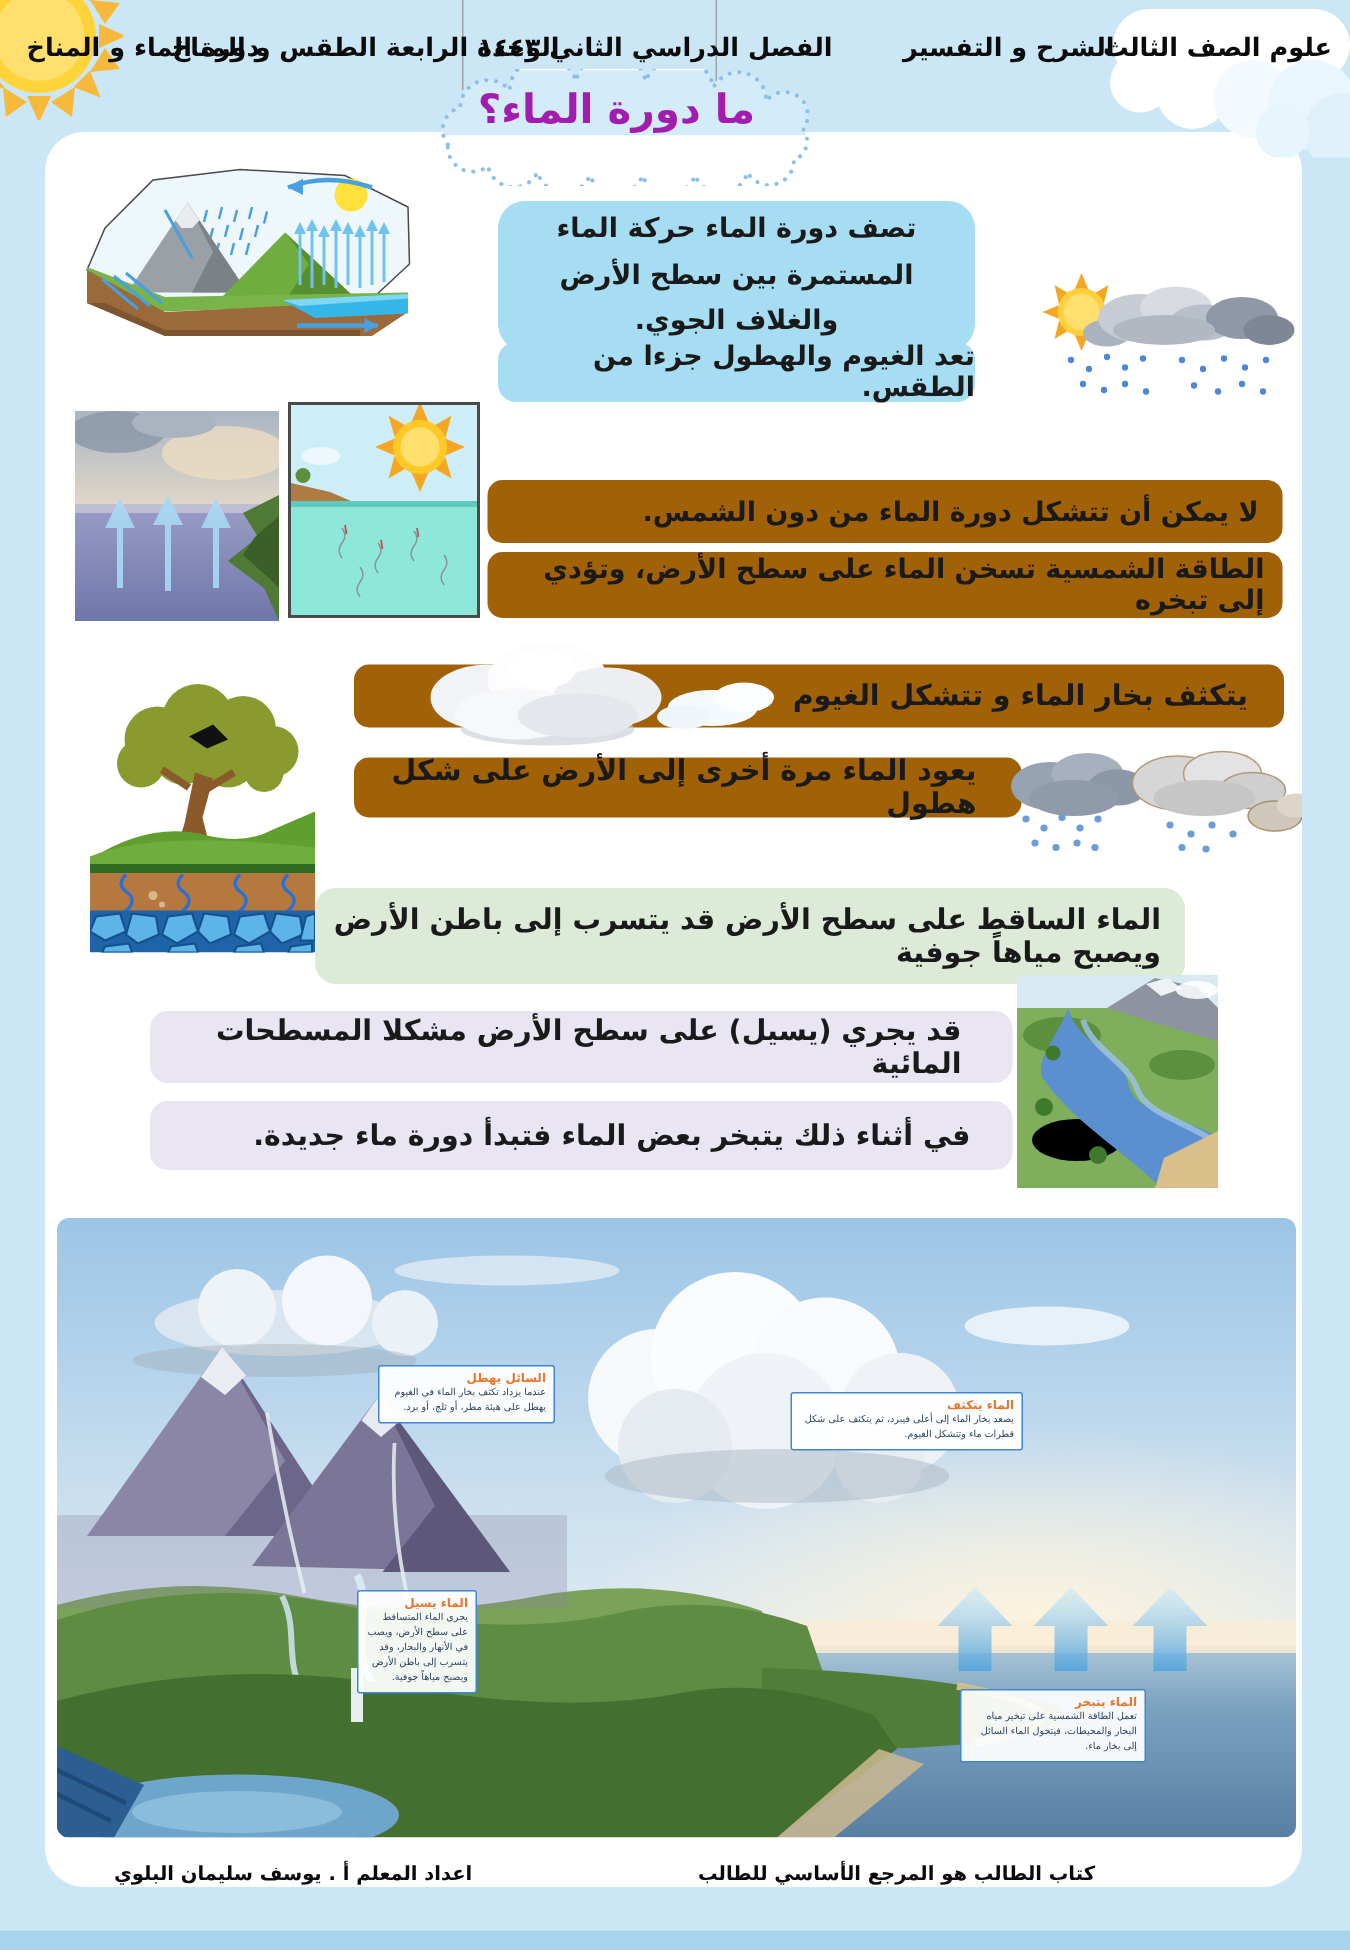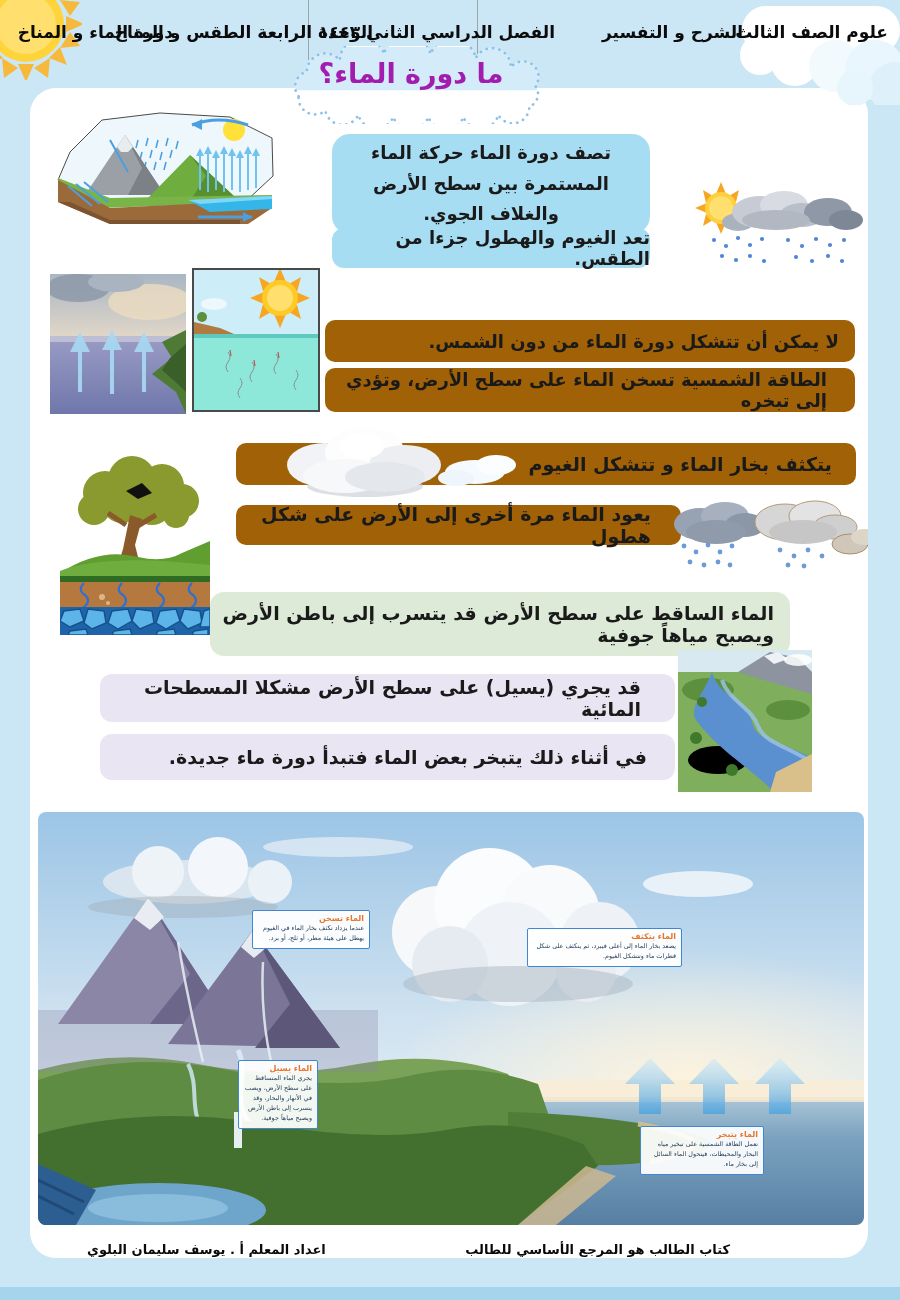--- a/index.html
+++ b/index.html
@@ -16,21 +16,21 @@
   #title-text{left:272px;top:58px;width:278px;text-align:center;font-size:27px;font-weight:bold;color:#a21caf;direction:rtl;}
   
   .stmt{direction:rtl;font-weight:bold;color:#1a1a1a;display:flex;align-items:center;}
   .cyan{background:#a7ddf2;}
   .blue{background:#a16207;}
   .green{background:#dcead7;}
   .lav{background:#e9e5f2;}
   #b1{left:332px;top:134px;width:318px;height:100px;border-radius:18px;font-size:18px;justify-content:center;text-align:center;line-height:1.7;padding:0 14px;box-sizing:border-box;}
   #b2{left:332px;top:228px;width:318px;height:40px;border-radius:12px;font-size:18px;justify-content:center;}
   #b3{left:325px;top:320px;width:530px;height:42px;border-radius:10px;font-size:18px;justify-content:flex-start;padding-right:16px;box-sizing:border-box;}
-  #b4{left:325px;top:368px;width:530px;height:44px;border-radius:10px;font-size:18px;justify-content:flex-start;padding-right:28px;box-sizing:border-box;}
+  #b4{left:325px;top:368px;width:530px;height:44px;border-radius:10px;font-size:18px;justify-content:flex-start;padding-right:12px;box-sizing:border-box;}
   #b5{left:236px;top:443px;width:620px;height:42px;border-radius:10px;font-size:19px;justify-content:flex-start;padding-right:24px;box-sizing:border-box;}
   #b6{left:236px;top:505px;width:445px;height:40px;border-radius:10px;font-size:19px;justify-content:flex-start;padding-right:30px;box-sizing:border-box;}
   #b7{left:210px;top:592px;width:580px;height:64px;border-radius:14px;font-size:19px;justify-content:flex-start;padding-right:16px;box-sizing:border-box;}
   #b8{left:100px;top:674px;width:575px;height:48px;border-radius:12px;font-size:19px;justify-content:flex-start;padding-right:34px;box-sizing:border-box;}
   #b9{left:100px;top:734px;width:575px;height:46px;border-radius:12px;font-size:19px;justify-content:flex-start;padding-right:28px;box-sizing:border-box;}
   
   #landscape-wrap{left:38px;top:812px;width:826px;height:413px;border-radius:8px;overflow:hidden;}
   .fig-label{position:absolute;background:rgba(255,255,255,.93);border:1.6px solid #3f87d2;border-radius:2px;padding:3px 5px 4px 5px;direction:rtl;text-align:right;box-sizing:border-box;}
   .fig-label .t{color:#e8762c;font-weight:bold;font-size:8px;display:block;margin-bottom:1px;}
   .fig-label .b{color:#27415f;font-size:6.4px;line-height:1.55;display:block;}
@@ -456,33 +456,33 @@
       <polygon points="480,413 548,354 578,364 518,413" fill="#cdb990" opacity=".85"></polygon>
       <g fill="url(#larw)" opacity=".92">
         <polygon points="587,272 612,246 637,272 623,272 623,302 601,302 601,272"></polygon>
         <polygon points="651,272 676,246 701,272 687,272 687,302 665,302 665,272"></polygon>
         <polygon points="717,272 742,246 767,272 753,272 753,302 731,302 731,272"></polygon>
       </g>
     </svg>
   </div>
 
   <div class="fig-label" id="fl1">
-    <span class="t">الماء تسخن</span>
+    <span class="t">السائل يهطل</span>
     <span class="b">عندما يزداد تكثف بخار الماء في الغيوم يهطل على هيئة مطر، أو ثلج، أو برد.</span>
   </div>
   <div class="fig-label" id="fl2">
     <span class="t">الماء يتكثف</span>
     <span class="b">يصعد بخار الماء إلى أعلى فيبرد، ثم يتكثف على شكل قطرات ماء وتتشكل الغيوم.</span>
   </div>
   <div class="fig-label" id="fl3">
     <span class="t">الماء يسيل</span>
     <span class="b">يجري الماء المتساقط على سطح الأرض، ويصب في الأنهار والبحار، وقد يتسرب إلى باطن الأرض ويصبح مياهاً جوفية.</span>
   </div>
   <div class="fig-label" id="fl4">
     <span class="t">الماء يتبخر</span>
     <span class="b">تعمل الطاقة الشمسية على تبخير مياه البحار والمحيطات، فيتحول الماء السائل إلى بخار ماء.</span>
   </div>
 
   <div class="abs footer-text" style="right:170px;">كتاب الطالب هو المرجع الأساسي للطالب</div>
-  <div class="abs footer-text" style="left:87px;">اعداد المعلم أ . يوسف سليمان البلوي</div>
+  <div class="abs footer-text" style="left:76px;">اعداد المعلم أ . يوسف سليمان البلوي</div>
   <div class="abs" id="footer-strip"></div>
 
 </div>
 
 </body></html>

